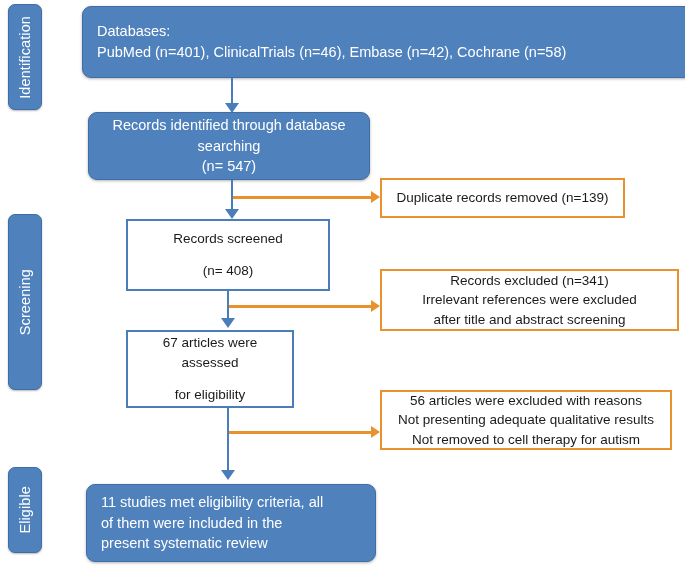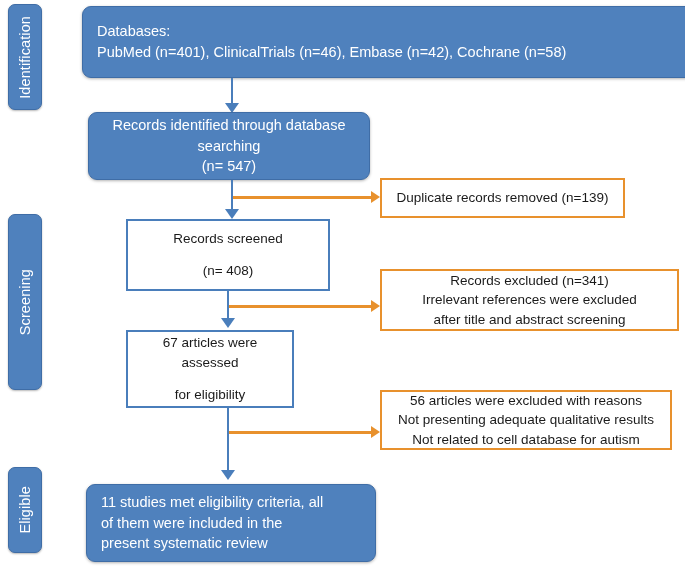--- a/index.html
+++ b/index.html
@@ -192,21 +192,21 @@
   </div>
 
   <div class="conn">
     <div class="v-line" style="left:227px; top:408px; height:64px;"></div>
     <div class="v-arrow" style="left:221px; top:470px;"></div>
   </div>
 
   <div class="node orange" style="left:380px; top:390px; width:292px; height:60px;">
     <span class="line">56 articles were excluded with reasons</span>
     <span class="line">Not presenting adequate qualitative results</span>
-    <span class="line">Not related to cell database for autism</span>
+    <span class="line">Not removed to cell therapy for autism</span>
   </div>
 
   <div class="node blue align-left" style="left:86px; top:484px; width:290px; height:78px;">
     <span class="line">11 studies met eligibility criteria, all</span>
     <span class="line">of them were included in the</span>
     <span class="line">present systematic review</span>
   </div>
 
 </div>
 

